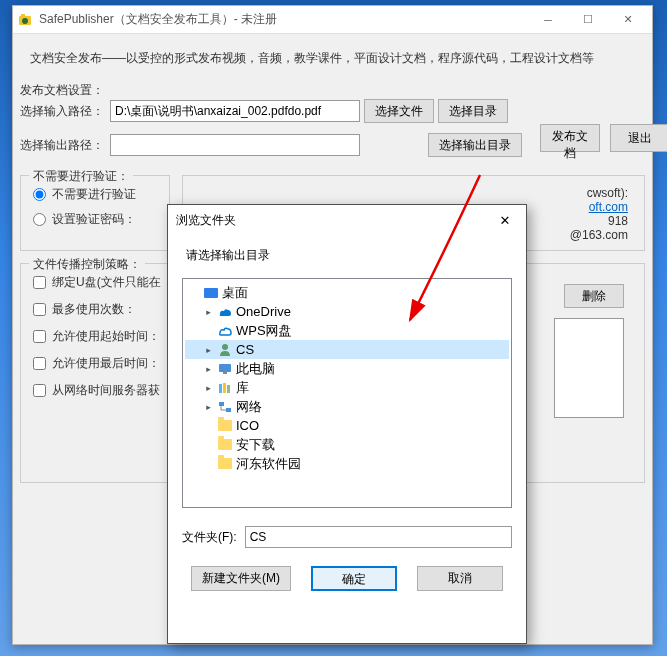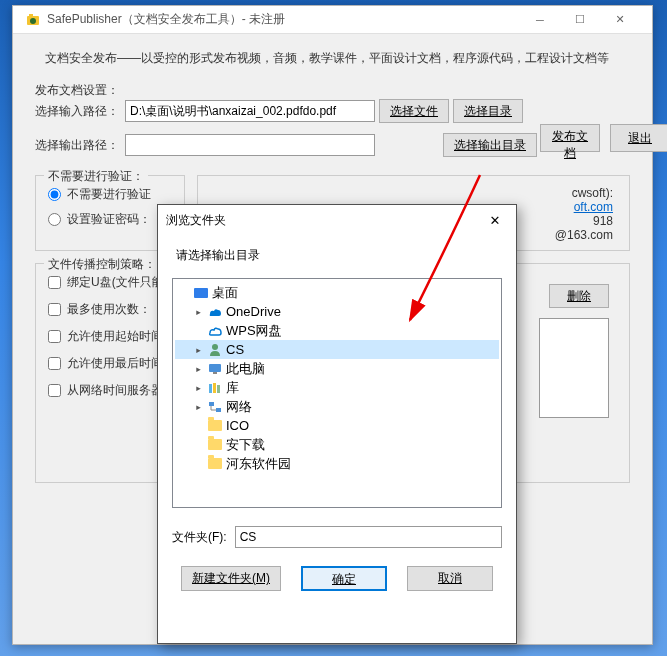--- a/index.html
+++ b/index.html
@@ -1,42 +1,42 @@
 <!DOCTYPE html>
 <html><head>
 <meta charset="utf-8">
 <style>
 * { box-sizing: border-box; margin: 0; padding: 0; font-family: "Microsoft YaHei", "SimSun", sans-serif; }
 body { background: linear-gradient(180deg, #1a5fb4 0%, #3584e4 40%, #62a0ea 100%); width: 667px; height: 656px; position: relative; overflow: hidden; }
 .main-window { position: absolute; left: 12px; top: 5px; width: 641px; height: 640px; background: #f0f0f0; border: 1px solid #b5b5b5; box-shadow: 0 2px 10px rgba(0,0,0,0.3); }
-.titlebar { height: 28px; background: #fff; border-bottom: 1px solid #e0e0e0; display: flex; align-items: center; padding: 0 12px; }
+.titlebar { height: 28px; background: #fff; border-bottom: 1px solid #e0e0e0; display: flex; align-items: center; padding: 0 4px; }
 .app-icon { width: 16px; height: 16px; margin-right: 6px; display: inline-flex; align-items: center; justify-content: center; }
 .title-text { font-size: 12px; color: #555; flex: 1; }
 .win-controls { display: flex; }
 .win-btn { width: 40px; height: 24px; display: flex; align-items: center; justify-content: center; font-size: 11px; color: #666; cursor: pointer; }
-.content { padding: 14px 22px; font-size: 12px; color: #333; }
+.content { padding: 14px 7px; font-size: 12px; color: #333; }
 .intro { text-align: left; line-height: 1.7; margin-bottom: 14px; padding-left: 10px; }
 .section-label { }
 .row { display: flex; align-items: center; margin-bottom: 10px; gap: 4px; }
 .row-label { width: 86px; text-align: left; }
 .textbox { border: 1px solid #999; background: #fff; height: 22px; padding: 2px 4px; font-size: 12px; }
-.btn { background: #e1e1e1; border: 1px solid #adadad; padding: 3px 10px; font-size: 12px; cursor: pointer; height: 24px; min-width: 60px; text-decoration: underline; }
+.btn { background: #e1e1e1; border: 1px solid #adadad; padding: 3px 10px; font-size: 12px; cursor: pointer; height: 24px; min-width: 60px; }
 .fieldset { border: 1px solid #ccc; padding: 10px 12px 8px; margin-top: 8px; position: relative; }
 .fieldset .legend { position: absolute; top: -8px; left: 8px; background: #f0f0f0; padding: 0 4px; font-size: 12px; }
 .radio-row { display: flex; align-items: center; gap: 6px; margin-bottom: 8px; }
 .check-row { display: flex; align-items: center; gap: 6px; margin-bottom: 10px; }
 .right-col { position: absolute; right: 24px; top: 118px; width: 88px; display: flex; flex-direction: row; gap: 10px; }
 .right-col .btn { width: 78px; height: 28px; }
 .link { color: #0066cc; text-decoration: underline; cursor: pointer; }
 .watermark { position: absolute; left: 50%; top: 48%; transform: translate(-50%,-50%); opacity: 0.13; font-size: 38px; color: #888; display: flex; flex-direction: column; align-items: center; pointer-events: none; z-index: 5; }
 .watermark .bag { width: 50px; height: 40px; border: 4px solid #aaa; border-radius: 6px; margin-bottom: -6px; }
 .watermark .sub { font-size: 16px; letter-spacing: 2px; }
 .arrow { position: absolute; left: 390px; top: 170px; z-index: 50; pointer-events: none; }
 
-.dialog { position: absolute; left: 157px; top: 204px; width: 360px; height: 440px; background: #fff; border: 1px solid #505050; box-shadow: 4px 4px 12px rgba(0,0,0,0.35); z-index: 20; }
+.dialog { position: absolute; left: 167px; top: 204px; width: 360px; height: 440px; background: #fff; border: 1px solid #505050; box-shadow: 4px 4px 12px rgba(0,0,0,0.35); z-index: 20; }
 .dlg-head { height: 30px; display: flex; align-items: center; padding: 0 8px; font-size: 12px; }
 .dlg-head .dlg-title { flex: 1; }
 .dlg-close { width: 26px; height: 20px; display: flex; align-items: center; justify-content: center; cursor: pointer; font-size: 13px; }
 .dlg-body { padding: 6px 14px 10px; font-size: 12px; }
 .dlg-instruction { margin: 6px 0 14px 4px; }
 .tree-box { border: 1px solid #828790; height: 230px; overflow-y: scroll; padding: 4px 2px; background: #fff; position: relative; }
 .tree-row { display: flex; align-items: center; height: 19px; padding-left: 4px; cursor: pointer; gap: 3px; }
 .tree-row.selected { background: #cce8ff; }
 .expander { width: 11px; height: 11px; display: inline-flex; align-items: center; justify-content: center; font-size: 9px; color: #555; }
 .tree-icon { width: 16px; height: 14px; display: inline-flex; align-items: center; justify-content: center; }

